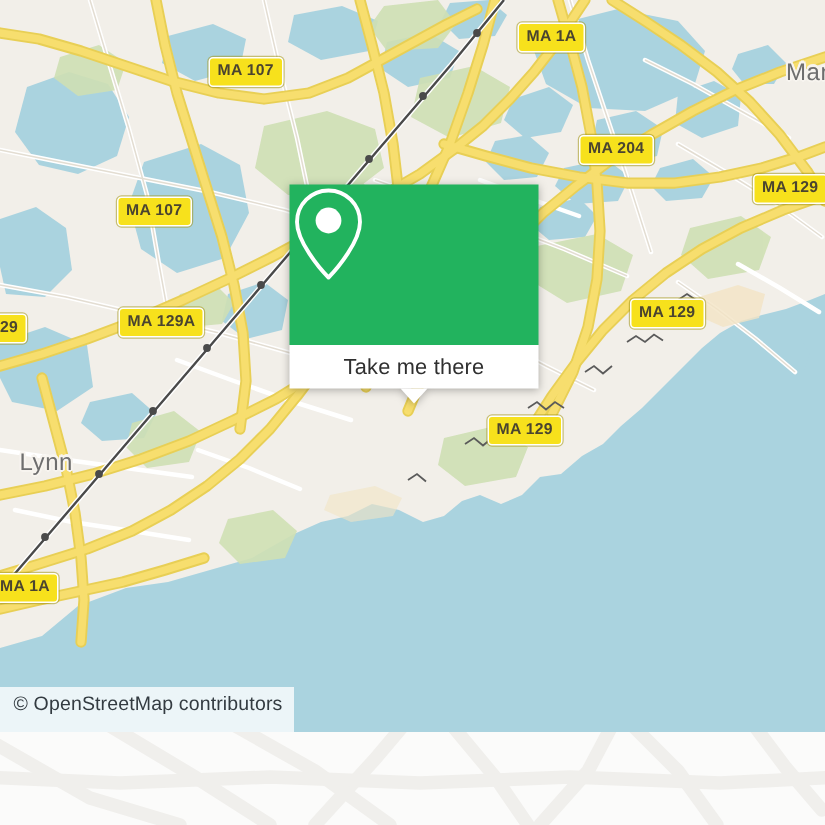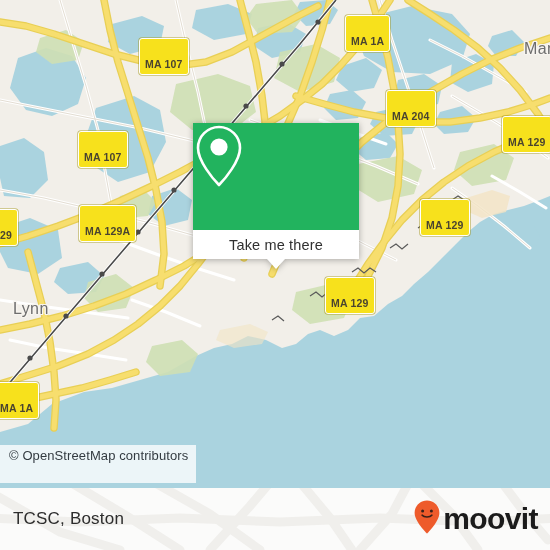--- a/index.html
+++ b/index.html
@@ -14,21 +14,21 @@
   
   .map{
     position:absolute;left:0;top:0;width:550px;height:488px;
     background:#f2efe9;
     overflow:hidden;
   }
   .map svg{position:absolute;left:0;top:0;}
 
   
   .attrib{
-    position:absolute;left:0;top:445px;
+    position:absolute;left:0;top:458px;
     height:21px;
     background:rgba(255,255,255,0.78);
     display:flex;align-items:center;
     padding:0 8px 17px 9px;
     z-index:40;
   }
   .attrib span{
     font-size:13px;color:#333b41;letter-spacing:0.1px;
   }
 
@@ -63,21 +63,21 @@
   
   .shield{
     position:absolute;z-index:20;
     background:#f7e11c;
     border:1.6px solid #ffffff;
     border-radius:3px;
     box-shadow:0 0 0 0.8px rgba(160,148,20,0.55);
     color:#4a4430;
     font-size:10.5px;font-weight:bold;
     line-height:1;
-    padding:20px 5px 4px 5px;
+    padding:3px 5px 4px 5px;
     white-space:nowrap;
     letter-spacing:0.2px;
   }
 
   
   .place{
     position:absolute;z-index:20;
     color:#6e6e6e;
     font-size:16px;
     letter-spacing:0.4px;
@@ -315,28 +315,16 @@
         <path d="M150,-8 L210,26 L260,62"></path>
         <path d="M210,62 L250,18 L272,-8"></path>
         <path d="M300,-6 L330,30 L352,62"></path>
         <path d="M360,62 L392,26 L410,-8"></path>
         <path d="M420,-6 L452,26 L478,62"></path>
         <path d="M500,-8 L524,24 L548,52"></path>
         <path d="M-10,30 L80,34 L180,30 L280,34 L380,30 L480,34 L560,30"></path>
       </g>
     </svg>
 
-    <div class="footer-title">TCSC, Boston</div>
-
-    <div class="brand">
-      <span>
-        <svg width="26" height="34" viewBox="0 0 26 34">
-          <path d="M13,0.5 C6.1,0.5 0.6,6 0.6,12.9 C0.6,21.5 13,33.5 13,33.5 C13,33.5 25.4,21.5 25.4,12.9 C25.4,6 19.9,0.5 13,0.5 Z" fill="#ee5b2b"></path>
-          <circle cx="8.6" cy="11.0" r="1.5" fill="#3a2018"></circle>
-          <circle cx="17.4" cy="11.0" r="1.5" fill="#3a2018"></circle>
-          <path d="M8.2,15.2 C10.0,17.6 16.0,17.6 17.8,15.2" stroke="#3a2018" stroke-width="1.7" fill="none" stroke-linecap="round"></path>
-        </svg>
-      </span>
-      <span class="brand-word">moovit</span>
-    </div>
+
   </div>
 
 </div>
 
 </body></html>

